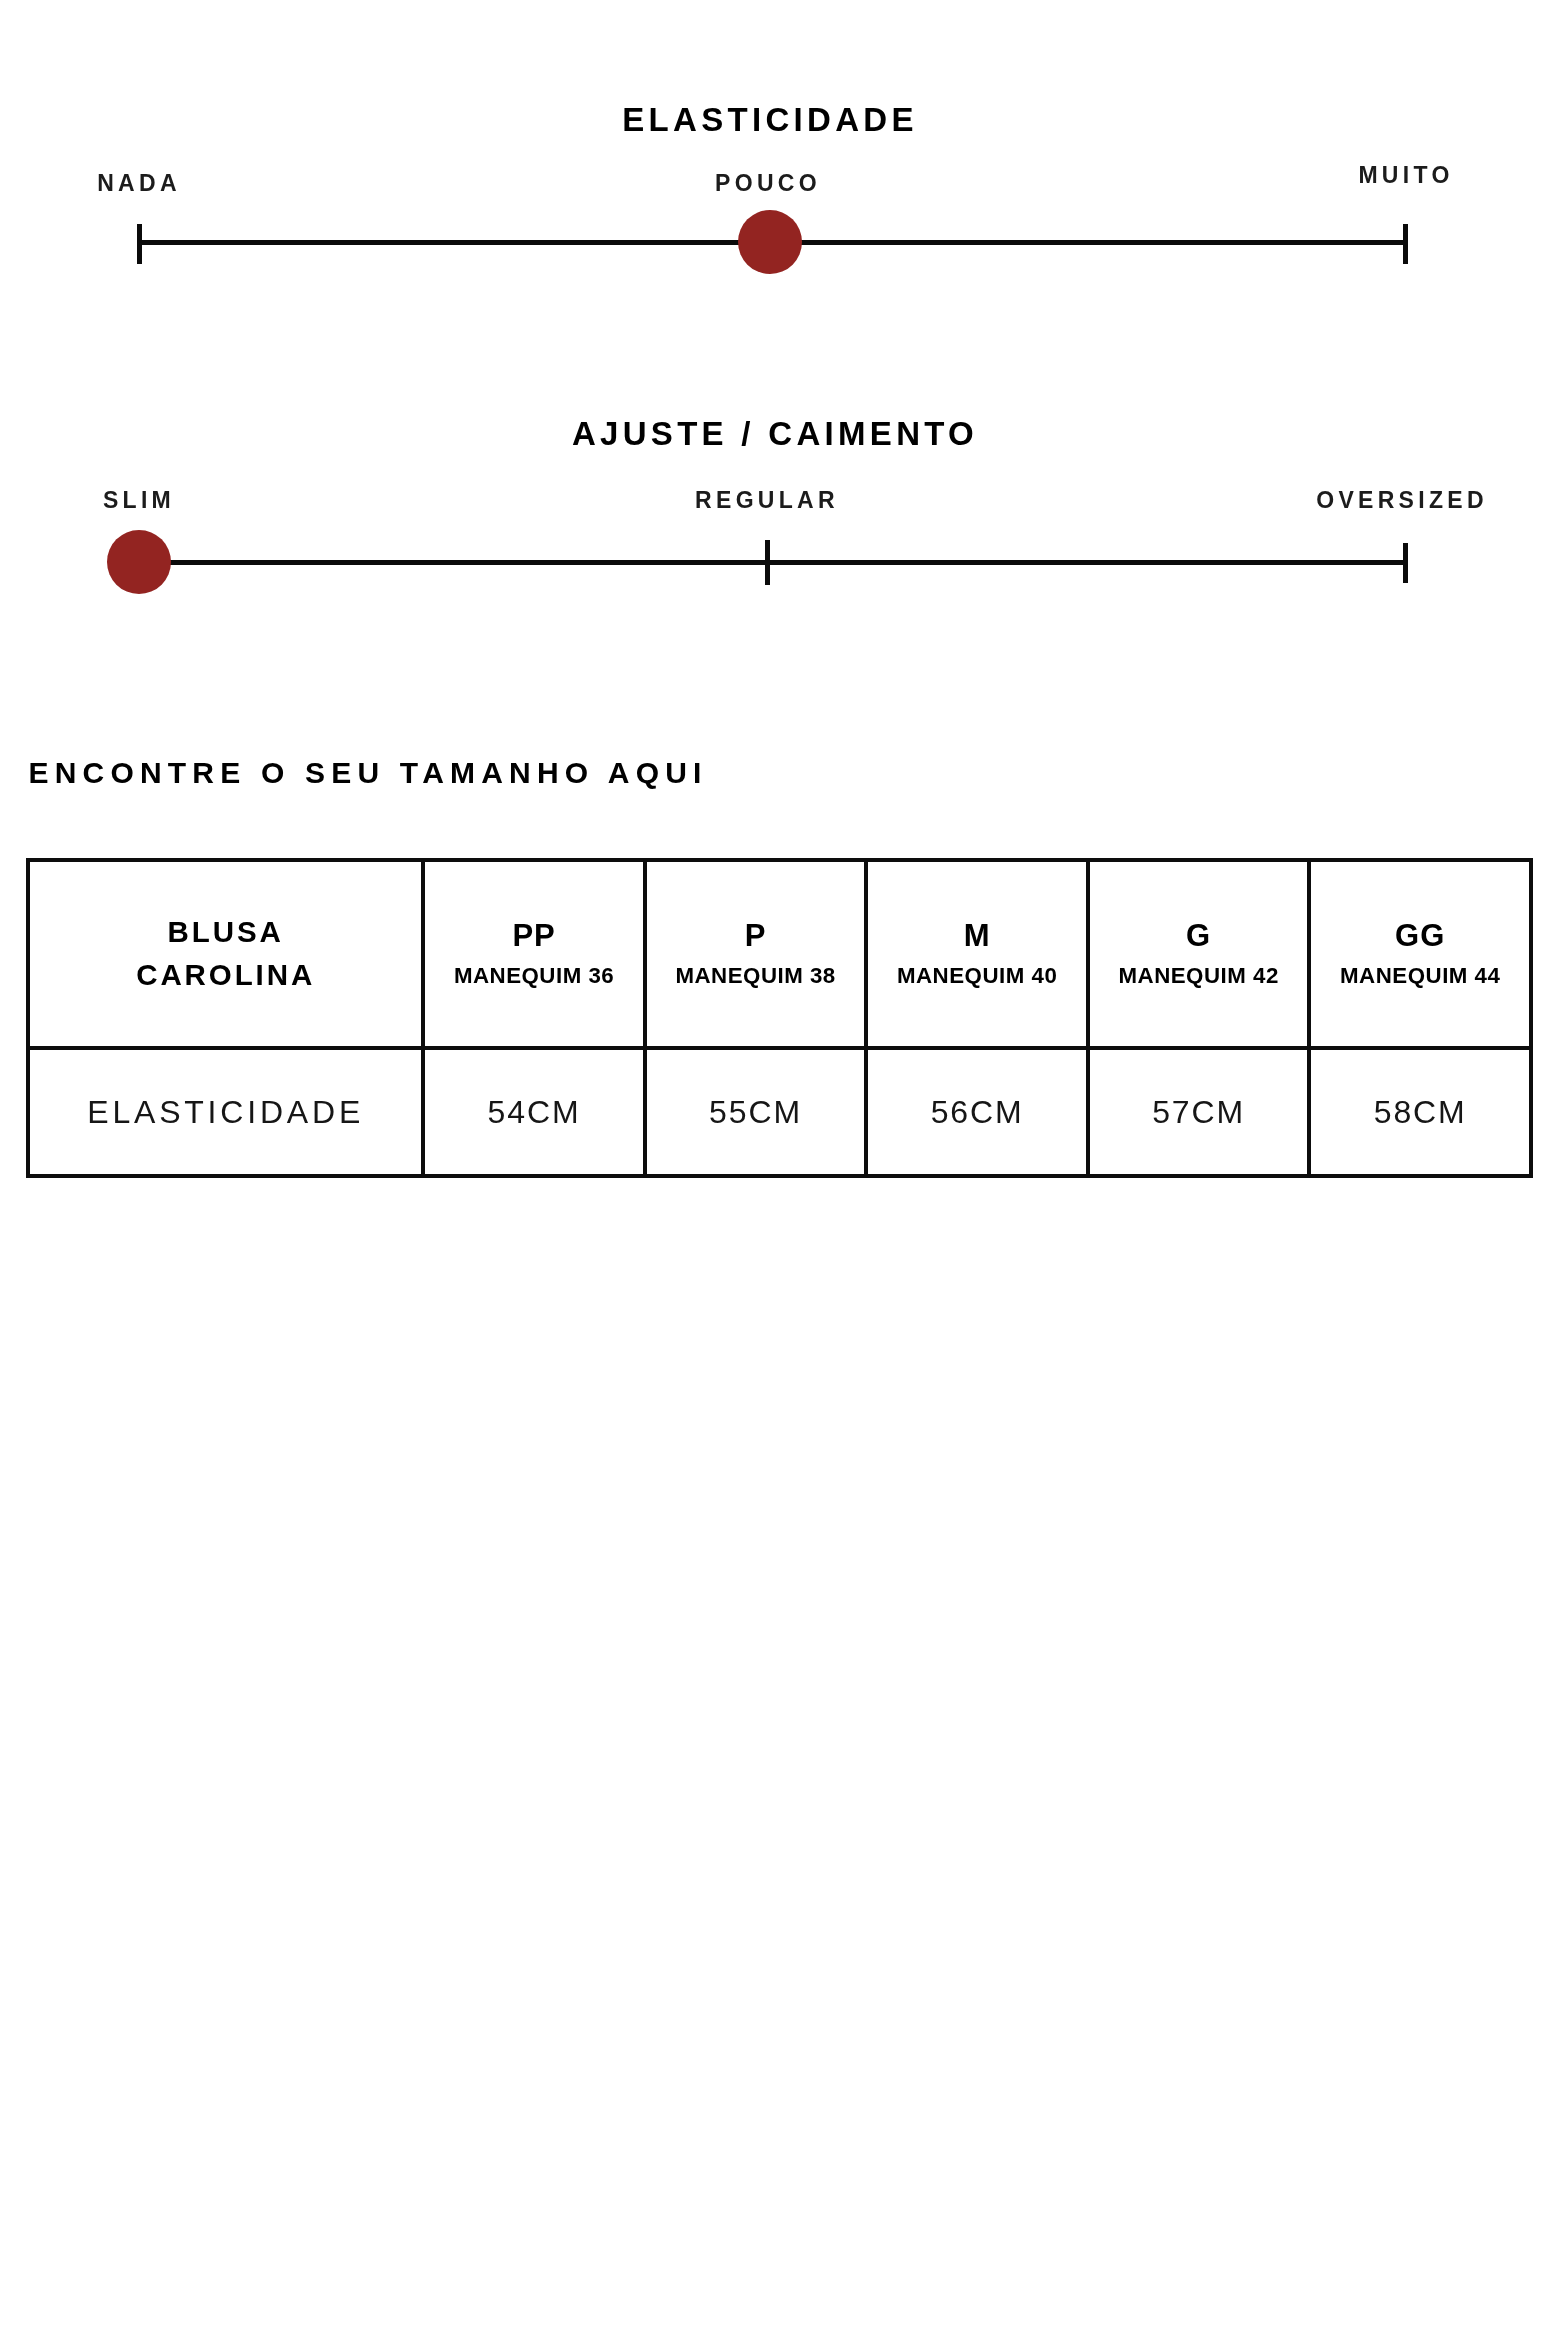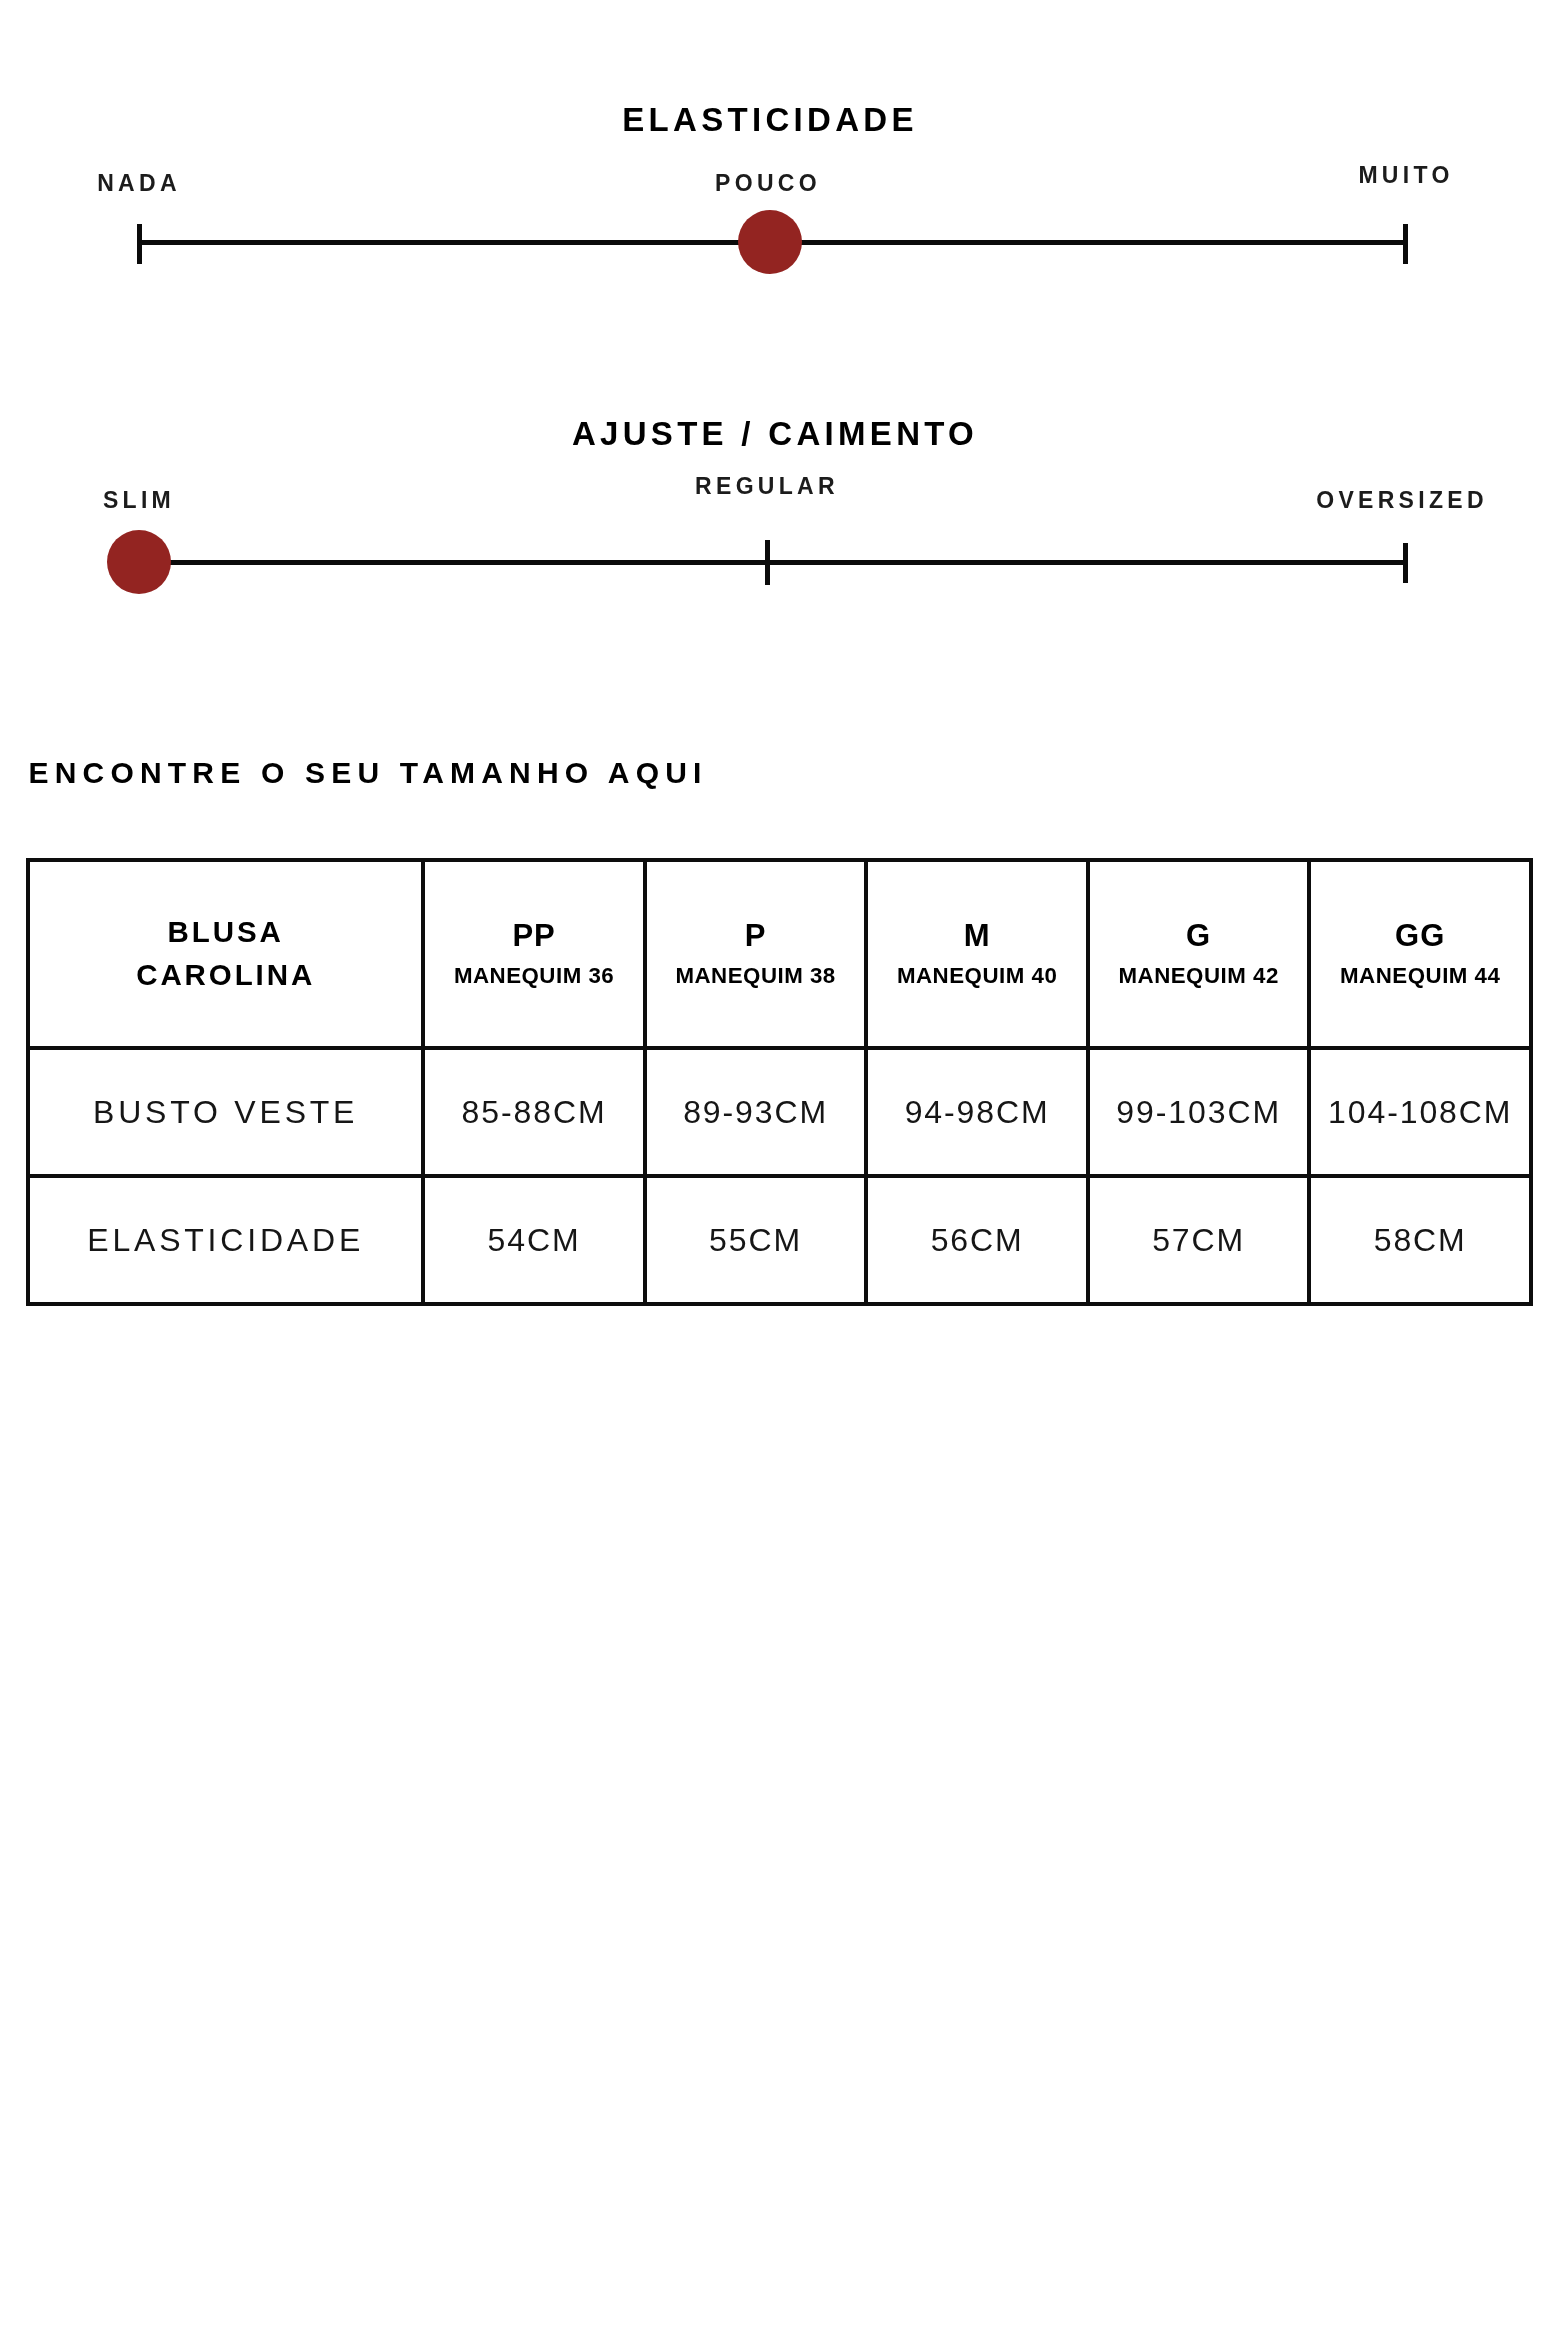--- a/index.html
+++ b/index.html
@@ -123,21 +123,21 @@
     <div class="abs track" style="left:138px; top:240px; width:1269px;"></div>
     <div class="abs tick" style="left:137px; top:224px; height:40px;"></div>
     <div class="abs tick" style="left:1403px; top:224px; height:40px;"></div>
     <div class="abs dot" style="left:738px; top:210px;"></div>
   </div>
 
   <div class="abs" style="left:0; top:333px; width:1561px; height:333px;">
     <div class="abs center-x slider-title" style="left:775px; top:84px;">AJUSTE / CAIMENTO</div>
 
     <div class="abs center-x tick-label" style="left:139px; top:156px;">SLIM</div>
-    <div class="abs center-x tick-label" style="left:767px; top:142px;">REGULAR</div>
+    <div class="abs center-x tick-label" style="left:767px; top:156px;">REGULAR</div>
     <div class="abs center-x tick-label" style="left:1402px; top:156px;">OVERSIZED</div>
 
     <div class="abs track" style="left:138px; top:227px; width:1269px;"></div>
     <div class="abs tick" style="left:765px; top:207px; height:45px;"></div>
     <div class="abs tick" style="left:1403px; top:210px; height:40px;"></div>
     <div class="abs dot" style="left:107px; top:197px;"></div>
   </div>
 
   <div class="abs section-heading" style="left:28.5px; top:758px;">ENCONTRE O SEU TAMANHO AQUI</div>
 
@@ -171,28 +171,20 @@
         <th>
           <div class="size-label">G</div>
           <div class="mannequin-label">MANEQUIM 42</div>
         </th>
         <th>
           <div class="size-label">GG</div>
           <div class="mannequin-label">MANEQUIM 44</div>
         </th>
       </tr>
 
-      <tr class="data-row">
-        <td class="row-label">BUSTO VESTE</td>
-        <td class="cell-value">85-88CM</td>
-        <td class="cell-value">89-93CM</td>
-        <td class="cell-value">94-98CM</td>
-        <td class="cell-value">99-103CM</td>
-        <td class="cell-value">104-108CM</td>
-      </tr>
 
 
       <tr class="data-row">
         <td class="row-label">ELASTICIDADE</td>
         <td class="cell-value">54CM</td>
         <td class="cell-value">55CM</td>
         <td class="cell-value">56CM</td>
         <td class="cell-value">57CM</td>
         <td class="cell-value">58CM</td>
       </tr>

